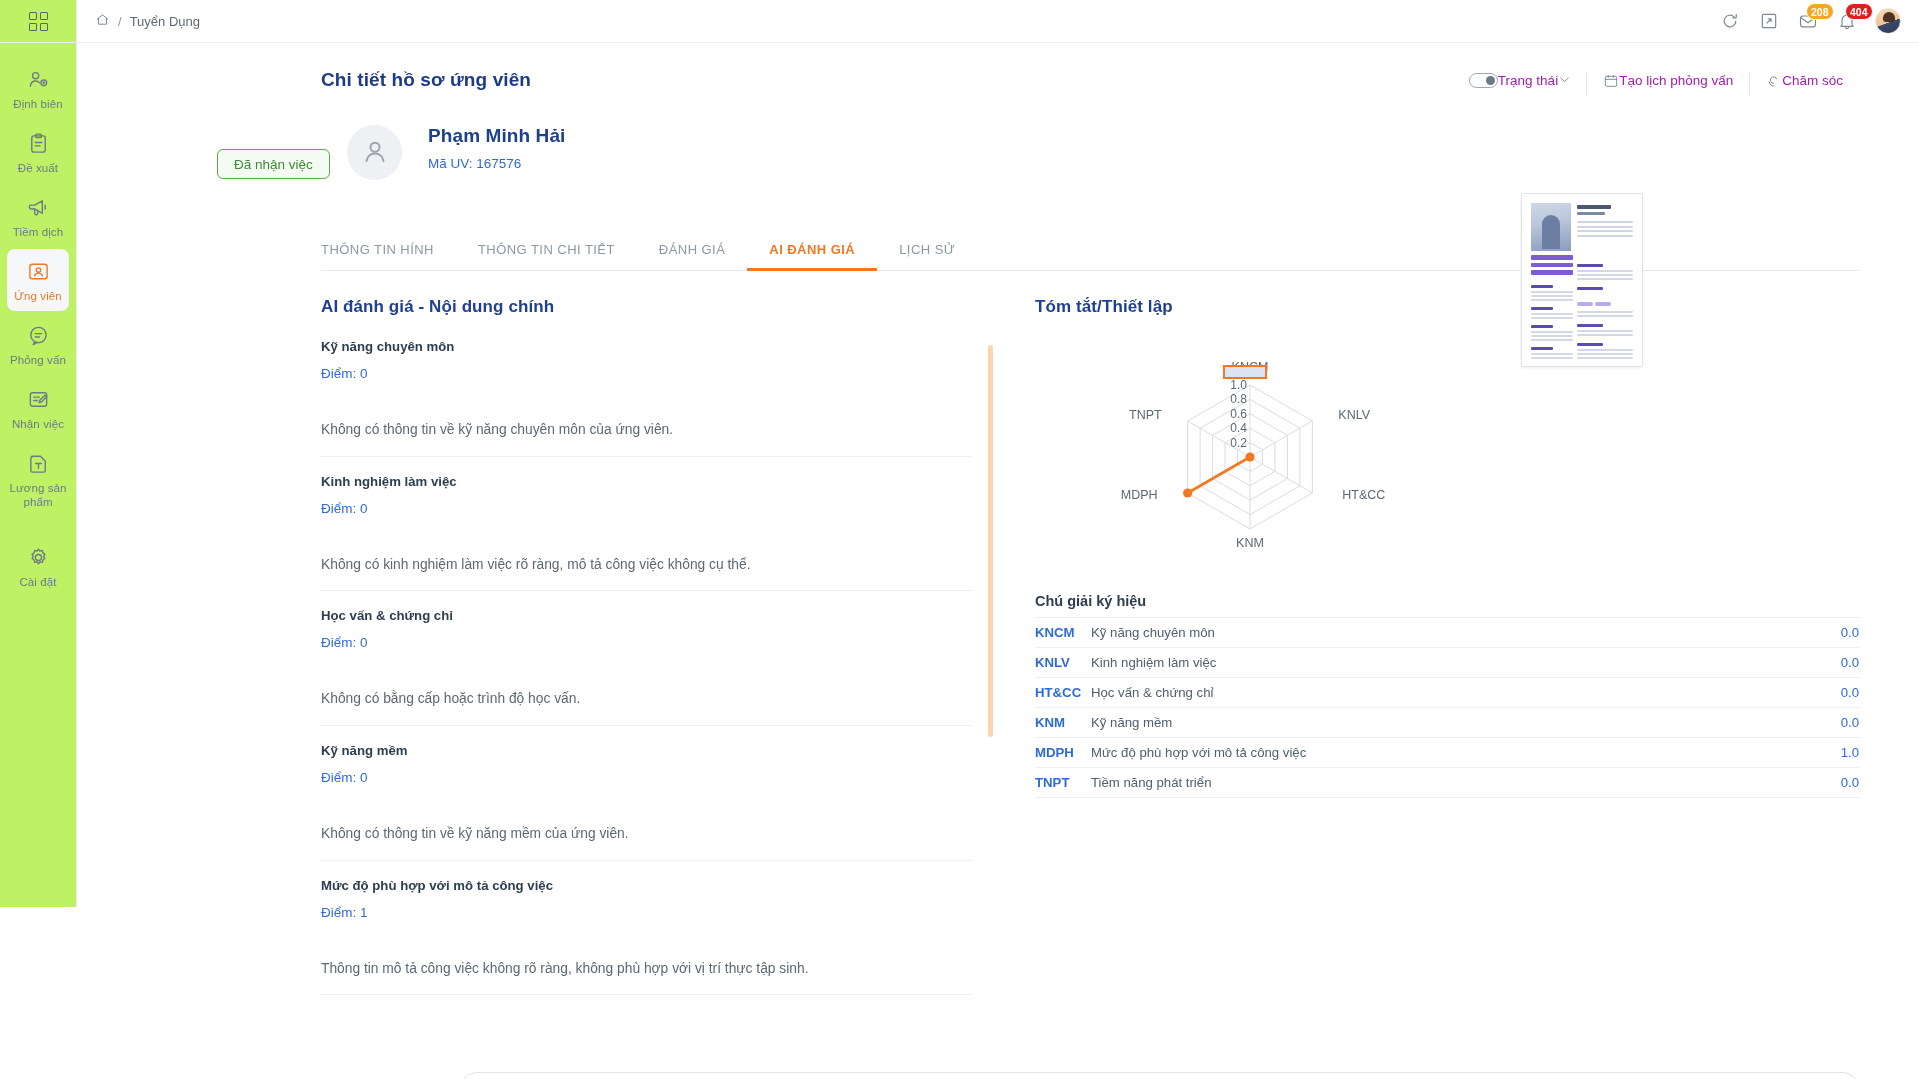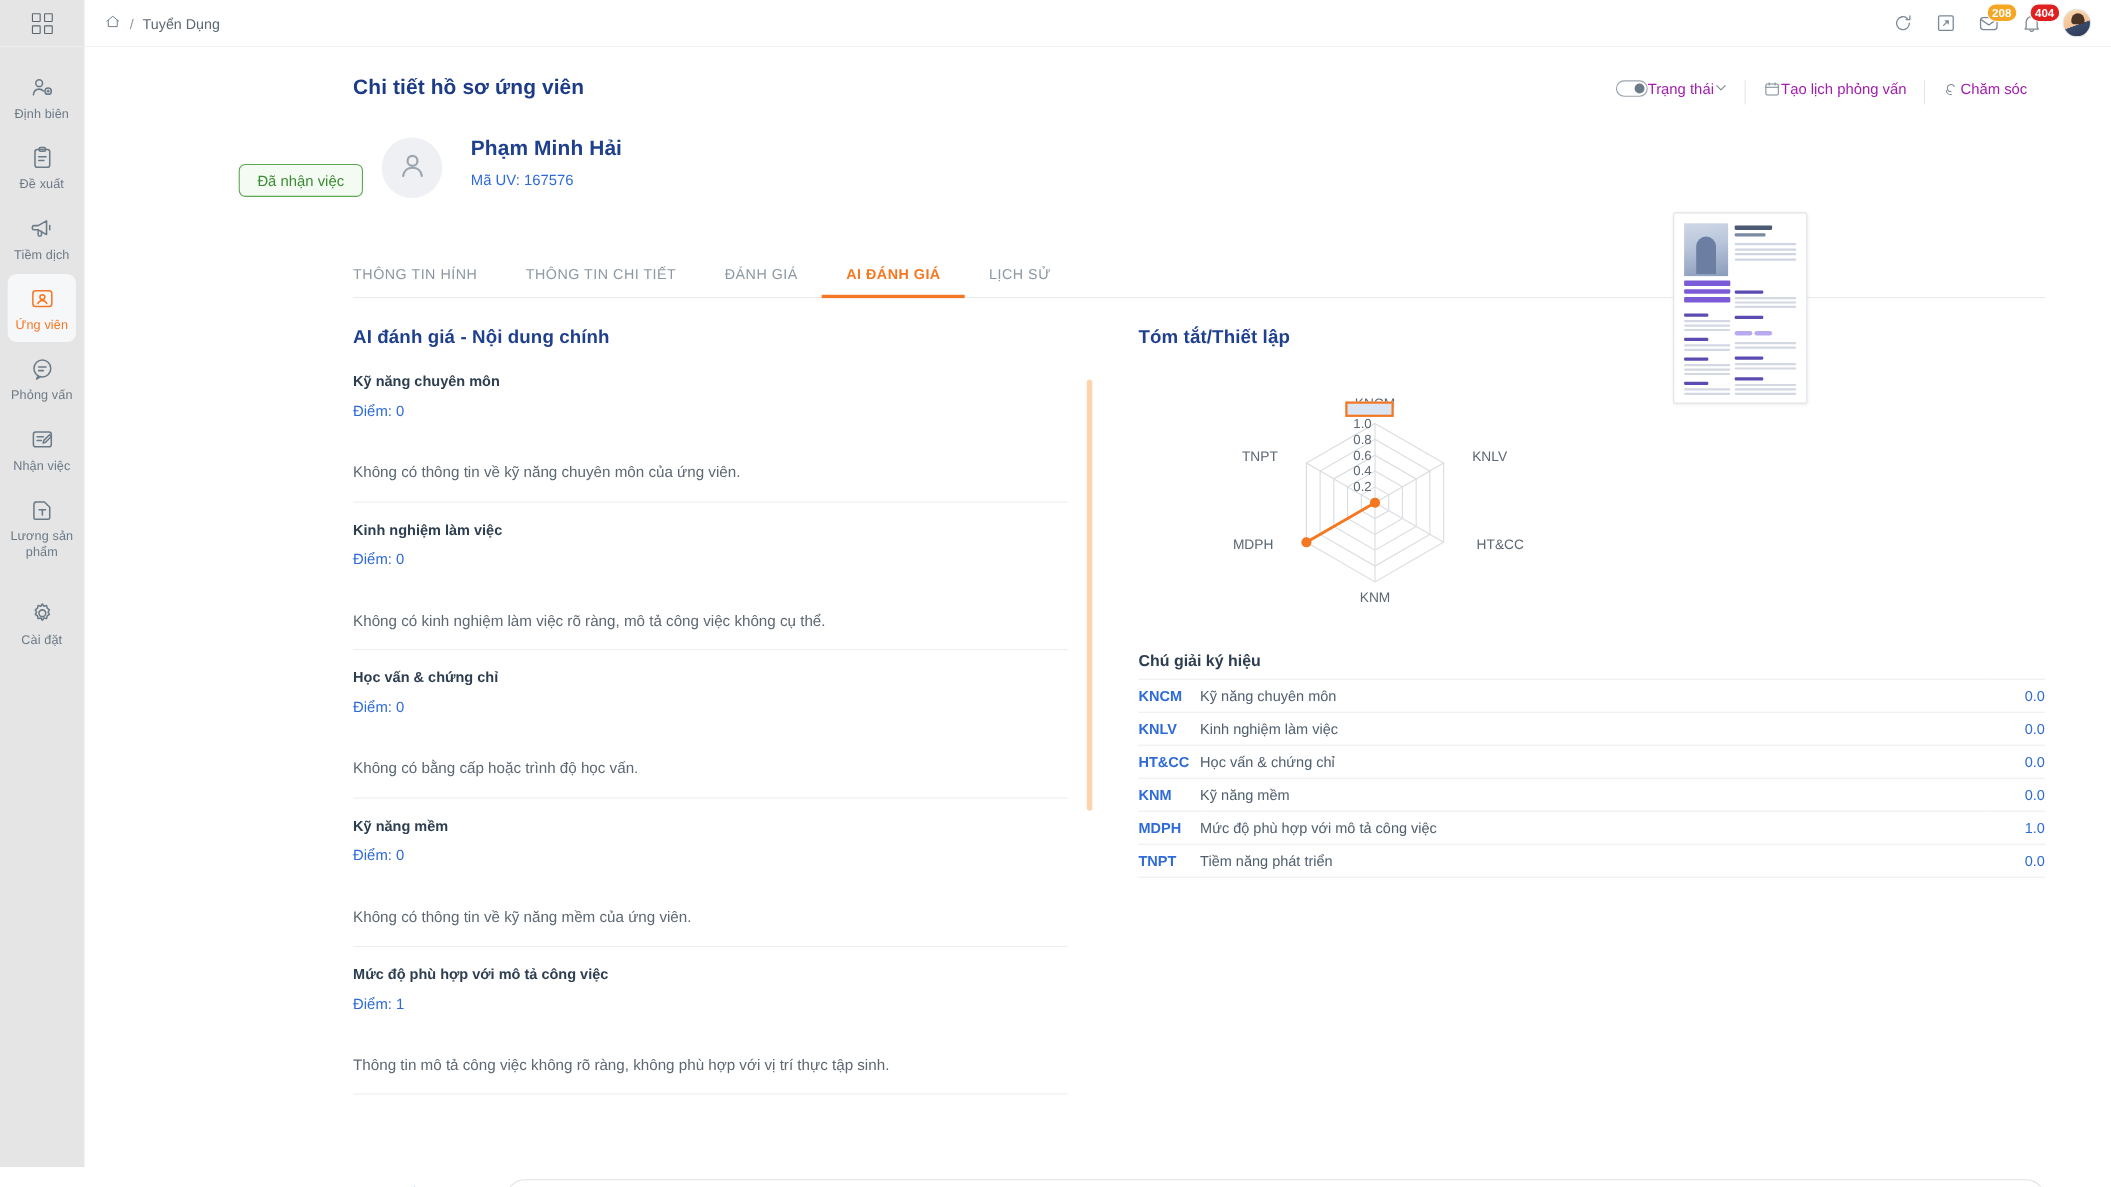--- a/index.html
+++ b/index.html
@@ -8,22 +8,22 @@
     width: 1919px; height: 1079px;
     font-family: "Liberation Sans", "DejaVu Sans", sans-serif;
     background: #ffffff;
     overflow: hidden;
     color: #38414a;
   }
   .app { display: flex; width: 1919px; height: 1079px; }
 
   
   .sidebar {
-    width: 77px; height: 1061px; flex: 0 0 77px;
-    background: #e5e5e5;
+    width: 77px; height: 907px; flex: 0 0 77px;
+    background: #bef264;
     border-right: 1px solid #e9ecef;
     display: flex; flex-direction: column; align-items: center;
   }
   .sb-logo {
     height: 43px; width: 100%;
     display: flex; align-items: center; justify-content: center;
     border-bottom: 1px solid #eceff2;
   }
   .grid-icon { display: grid; grid-template-columns: 8px 8px; grid-template-rows: 8px 8px; gap: 3px; }
   .grid-icon i { display: block; border: 1.6px solid #5b6670; border-radius: 1px; }

